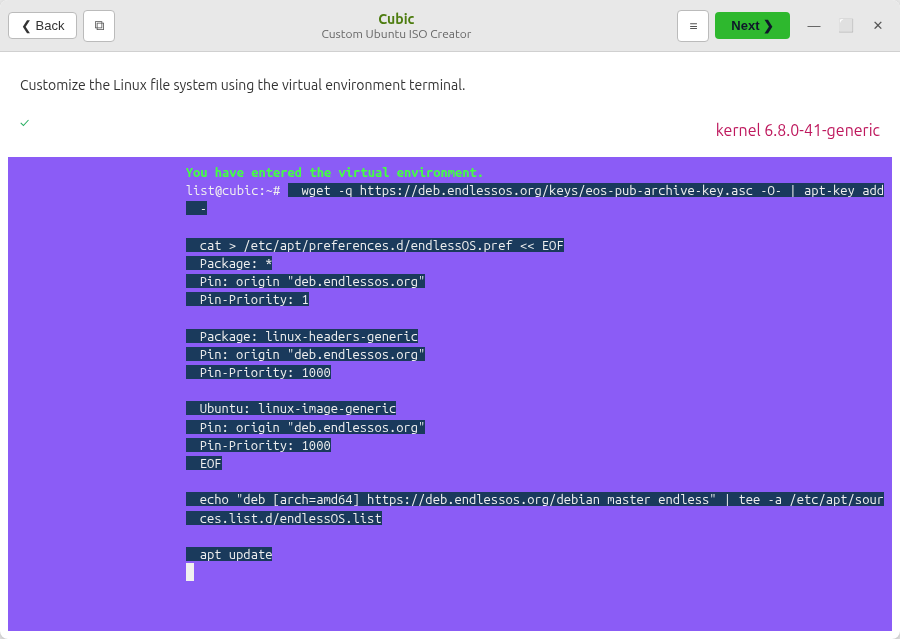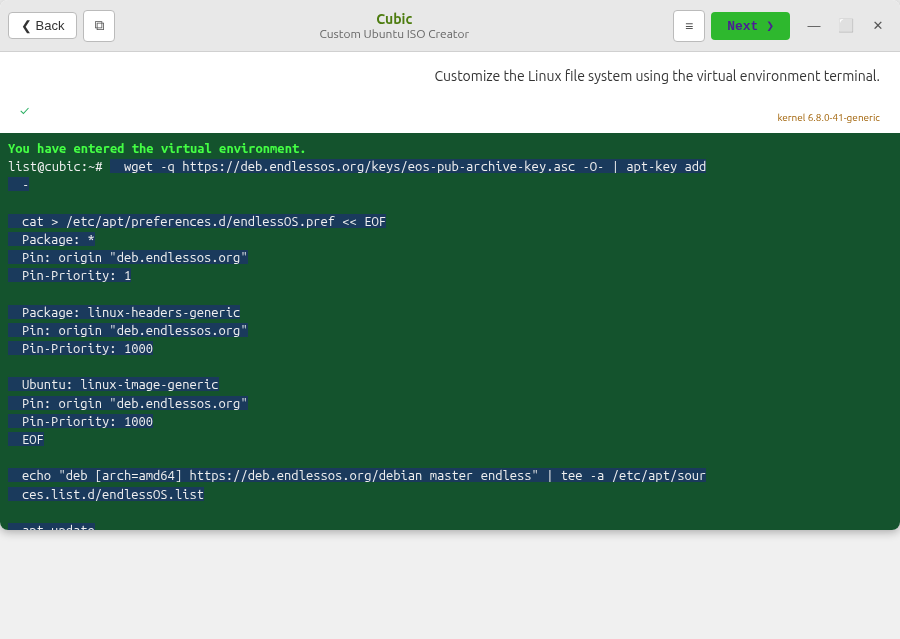--- a/index.html
+++ b/index.html
@@ -11,21 +11,21 @@
     body {
       width: 900px;
       height: 639px;
       background: #f0f0f0;
       font-family: 'Ubuntu', 'Segoe UI', sans-serif;
       overflow: hidden;
     }
 
     .window {
       width: 900px;
-      height: 530px;
+      height: 639px;
       background: #ffffff;
       border-radius: 8px;
       display: flex;
       flex-direction: column;
       overflow: hidden;
       box-shadow: 0 2px 10px rgba(0,0,0,0.3);
     }
 
     
     .title-bar {
@@ -113,22 +113,21 @@
       display: flex;
       align-items: center;
       gap: 4px;
       padding: 6px 16px;
       background: #2eb82e;
       border: none;
       border-radius: 4px;
       cursor: pointer;
       font-size: 13px;
       font-weight: 600;
-      color: #4c1d95;
-      font-family: Liberation Mono, monospace;
+      color: #0f172a;
     }
 
     .window-controls {
       display: flex;
       align-items: center;
       gap: 4px;
       margin-left: 4px;
     }
 
     .wc-btn {
@@ -140,23 +139,22 @@
       background: none;
       border: none;
       border-radius: 4px;
       cursor: pointer;
       font-size: 13px;
       color: #555;
     }
 
     
     .content-area {
-      padding: 16px 20px 8px 20px;
+      padding: 25px 20px 8px 20px;
       flex-shrink: 0;
-      text-align: right;
     }
 
     .page-description {
       font-size: 14px;
       color: #333;
       margin-bottom: 10px;
     }
 
     .status-bar {
       display: flex;
@@ -172,33 +170,34 @@
       font-size: 12px;
       color: #555;
     }
 
     .check-icon {
       color: #27ae60;
       font-size: 13px;
     }
 
     .kernel-info {
-      font-size: 10px;
-      color: #a16207;
+      font-size: 16px;
+      color: #be185d;
       margin-top: 16px;
     }
 
     
     .terminal-container {
       flex: 1;
-      background: #14532d;
+      background: #8b5cf6;
       overflow: hidden;
       display: flex;
       flex-direction: column;
-      margin: 0;
+      margin: 8px;
+      align-items: flex-end;
     }
 
     .terminal-content {
       flex: 1;
       overflow-y: auto;
       padding: 6px 8px;
       font-family: 'Ubuntu Mono', 'Courier New', monospace;
       font-size: 13px;
       line-height: 1.4;
       color: #f0f0f0;

